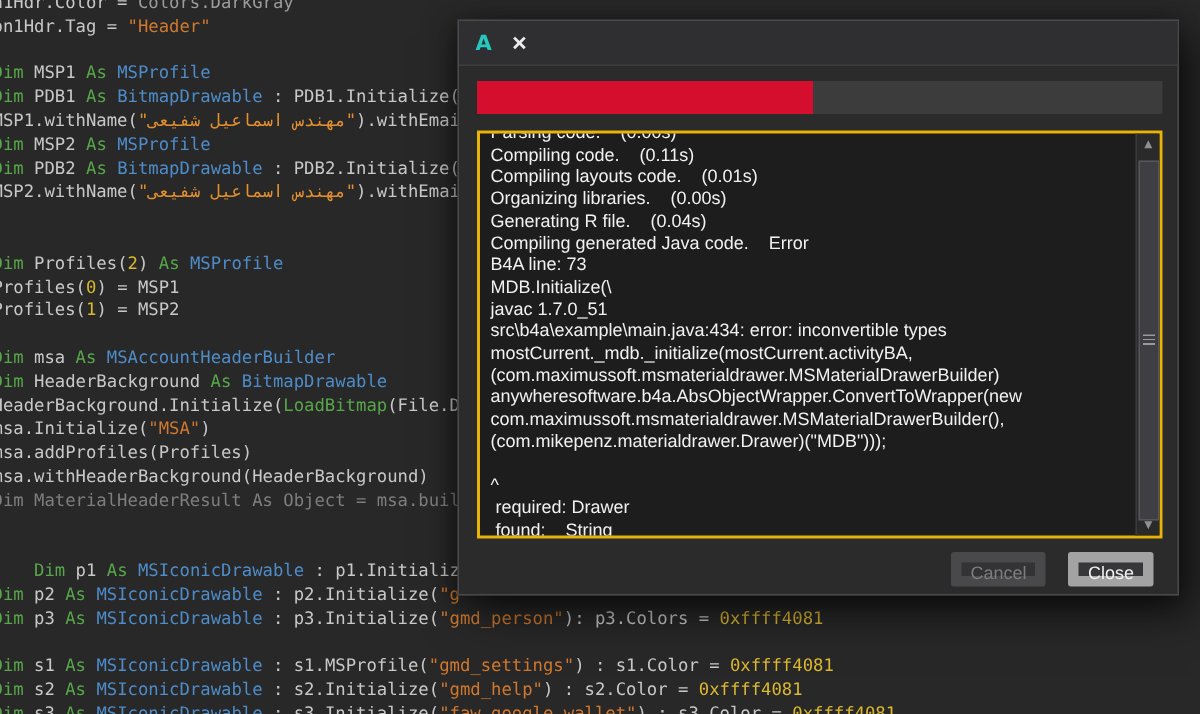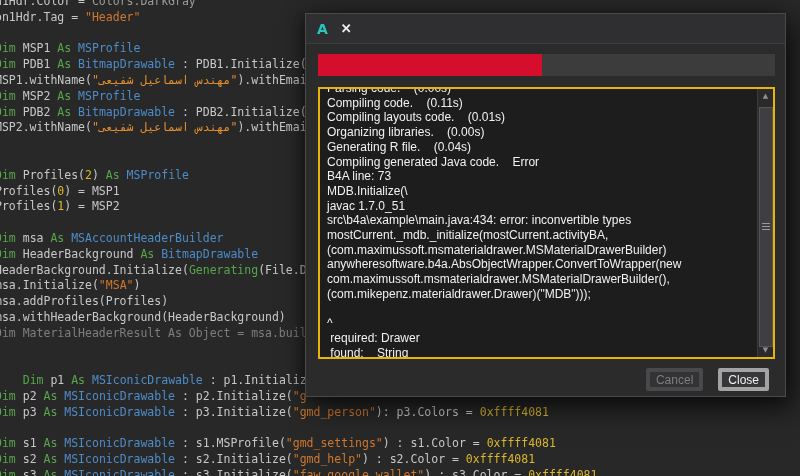--- a/index.html
+++ b/index.html
@@ -74,21 +74,21 @@
     background:#3e3e43; border:1px solid #55555a;
     display:flex; align-items:center; justify-content:center;
   }
   .sb-thumb .grip {
     width:8px; height:8px;
     background:repeating-linear-gradient(to bottom, #9a9a9a 0 1px, transparent 1px 3px);
   }
 
   .btnrow { position:absolute; right:16px; top:354px; display:flex; gap:15px; }
   .btn {
-    min-width:46px; height:23px; background:#37373a; border:4px solid #a3a3a3;
+    min-width:46px; height:23px; background:#37373a; border:7px solid #a3a3a3;
     color:#f0f0f0; font-family:"Liberation Sans", sans-serif; font-size:12px;
     border-radius:2px; padding:0 6px; cursor:pointer;
   }
   .btn.disabled { color:#7d7d7d; border-color:#49494c; background:#333336; }
 </style>
 </head>
 <body>
 
 <div class="screen">
 
@@ -103,21 +103,21 @@
       <div class="code-line"><span class="tk-kw">Dim</span><span class="tk-id"> PDB2 </span><span class="tk-kw">As</span><span class="tk-type"> BitmapDrawable</span><span class="tk-id"> : PDB2.Initialize(F</span></div>
       <div class="code-line"><span class="tk-id">MSP2.withName(</span><span class="tk-str2">"مهندس اسماعيل شفيعى"</span><span class="tk-id">).withEmail("</span></div>
       <div class="code-line"></div>
       <div class="code-line"></div>
       <div class="code-line"><span class="tk-kw">Dim</span><span class="tk-id"> Profiles(</span><span class="tk-num">2</span><span class="tk-id">) </span><span class="tk-kw">As</span><span class="tk-type"> MSProfile</span></div>
       <div class="code-line"><span class="tk-id">Profiles(</span><span class="tk-num">0</span><span class="tk-id">) = MSP1</span></div>
       <div class="code-line"><span class="tk-id">Profiles(</span><span class="tk-num">1</span><span class="tk-id">) = MSP2</span></div>
       <div class="code-line"></div>
       <div class="code-line"><span class="tk-kw">Dim</span><span class="tk-id"> msa </span><span class="tk-kw">As</span><span class="tk-type"> MSAccountHeaderBuilder</span></div>
       <div class="code-line"><span class="tk-kw">Dim</span><span class="tk-id"> HeaderBackground </span><span class="tk-kw">As</span><span class="tk-type"> BitmapDrawable</span></div>
-      <div class="code-line"><span class="tk-id">HeaderBackground.Initialize(</span><span class="tk-kw">Generating</span><span class="tk-id">(File.Di</span></div>
+      <div class="code-line"><span class="tk-id">HeaderBackground.Initialize(</span><span class="tk-kw">LoadBitmap</span><span class="tk-id">(File.Di</span></div>
       <div class="code-line"><span class="tk-id">msa.Initialize(</span><span class="tk-str">"MSA"</span><span class="tk-id">)</span></div>
       <div class="code-line"><span class="tk-id">msa.addProfiles(Profiles)</span></div>
       <div class="code-line"><span class="tk-id">msa.withHeaderBackground(HeaderBackground)</span></div>
       <div class="code-line"><span class="tk-dim">Dim MaterialHeaderResult As Object = msa.build</span></div>
       <div class="code-line"></div>
       <div class="code-line"></div>
       <div class="code-line"><span class="tk-id">    </span><span class="tk-kw">Dim</span><span class="tk-id"> p1 </span><span class="tk-kw">As</span><span class="tk-type"> MSIconicDrawable</span><span class="tk-id"> : p1.Initialize(</span></div>
       <div class="code-line"><span class="tk-kw">Dim</span><span class="tk-id"> p2 </span><span class="tk-kw">As</span><span class="tk-type"> MSIconicDrawable</span><span class="tk-id"> : p2.Initialize(</span><span class="tk-str">"g</span></div>
       <div class="code-line"><span class="tk-kw">Dim</span><span class="tk-id"> p3 </span><span class="tk-kw">As</span><span class="tk-type"> MSIconicDrawable</span><span class="tk-id"> : p3.Initialize(</span><span class="tk-str">"gmd_person"</span><span class="tk-id">): p3.Colors = </span><span class="tk-num">0xffff4081</span></div>
       <div class="code-line"></div>

